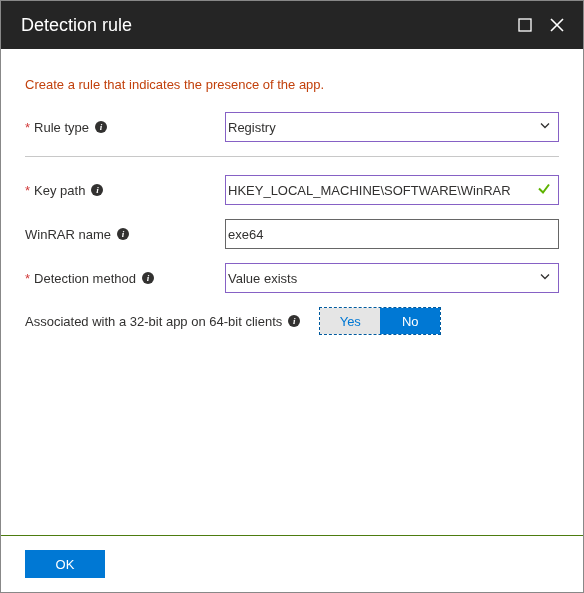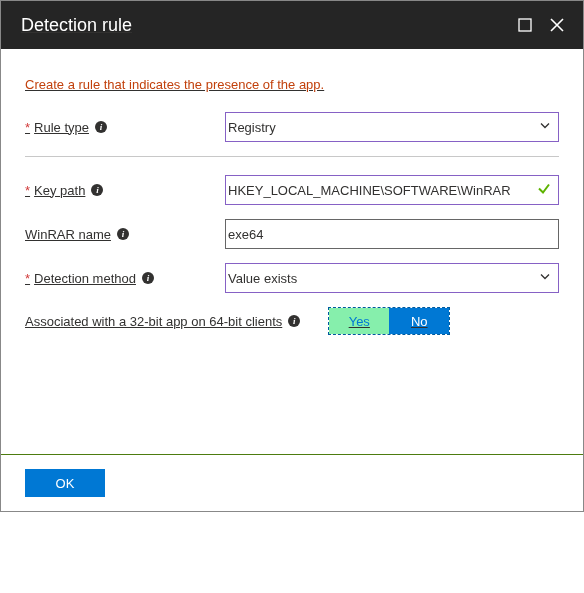--- a/index.html
+++ b/index.html
@@ -5,25 +5,24 @@
   * { box-sizing: border-box; }
   html, body { margin: 0; padding: 0; }
   body {
     font-family: "Segoe UI", Arial, sans-serif;
     font-size: 13px;
     color: #323130;
     background: #fff;
   }
   .window {
     width: 584px;
-    height: 512px;
+    height: 593px;
     border: 1px solid #888;
     display: flex;
     flex-direction: column;
-    text-decoration: underline;
   }
   .titlebar {
     background: #252525;
     color: #fff;
     height: 48px;
     display: flex;
     align-items: center;
     padding: 0 16px 0 20px;
     font-size: 18px;
     font-weight: 400;
@@ -111,37 +110,37 @@
   }
   .toggle-row {
     display: flex;
     align-items: center;
     margin-top: 6px;
   }
   .toggle-row .tgl-label {
     display: flex;
     align-items: center;
     font-size: 13px;
-    margin-right: 28px;
+    margin-right: 19px;
   }
   .toggle {
     display: flex;
     border: 1px dashed #005a9e;
   }
   .toggle .opt {
     width: 60px;
     height: 26px;
     display: flex;
     align-items: center;
     justify-content: center;
     font-size: 13px;
     cursor: pointer;
   }
   .toggle .opt.yes {
-    background: #86efac;
+    background: #e5e5e5;
     color: #0078d4;
     border-right: none;
   }
   .toggle .opt.no {
     background: #0078d4;
     color: #fff;
   }
   .footer {
     border-top: 1px solid #4d7c0f;
     padding: 14px 24px;

